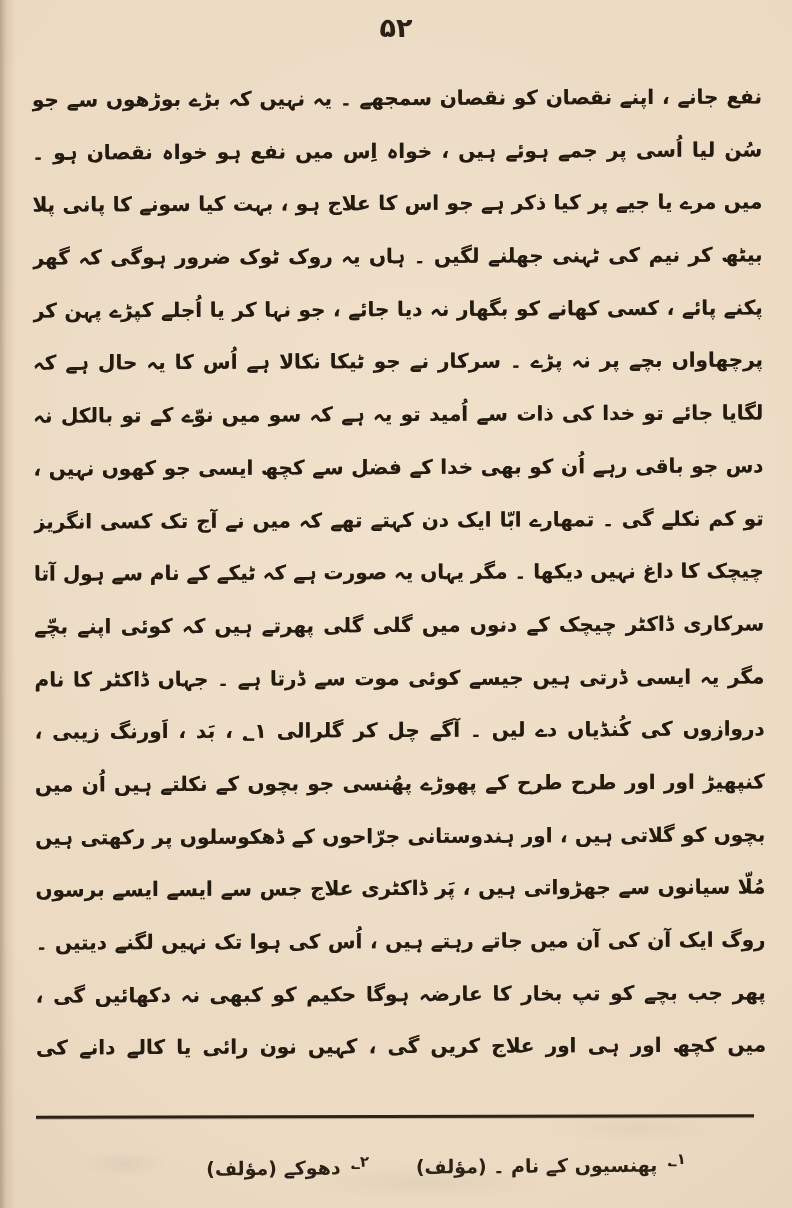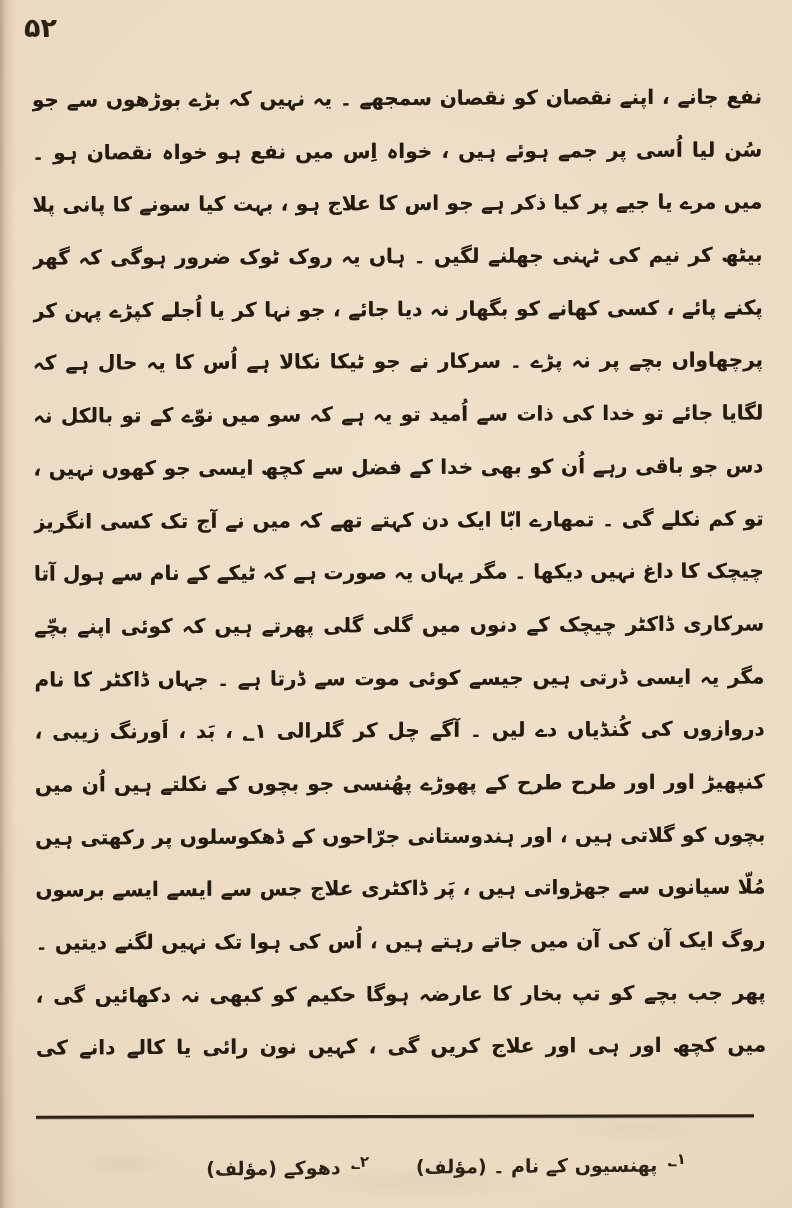--- a/index.html
+++ b/index.html
@@ -21,23 +21,22 @@
   .page::after{ 
     content:"";position:absolute;left:40px;bottom:8px;width:700px;height:120px;
     pointer-events:none;
     background:
       radial-gradient(60px 18px at 12% 70%, rgba(90,110,120,.08), rgba(0,0,0,0) 70%),
       radial-gradient(180px 26px at 55% 85%, rgba(110,100,80,.07), rgba(0,0,0,0) 70%),
       radial-gradient(120px 22px at 85% 40%, rgba(110,100,80,.06), rgba(0,0,0,0) 70%);
   }
   .pageno{
     position:absolute;top:12px;left:0;right:0;
-    text-align:left;font-size:27px;font-weight:bold;color:#2a2116;
+    text-align:center;font-size:27px;font-weight:bold;color:#2a2116;
     letter-spacing:2px;
-    margin-left:24px;
   }
   .textblock{
     position:absolute;top:72px;right:28px;left:34px;
     transform:rotate(-0.25deg);
   }
   .line{
     direction:rtl;
     height:52.7px;line-height:52.7px;
     font-size:20px;font-weight:bold;color:#241b10;
     text-align:justify;text-align-last:justify;

